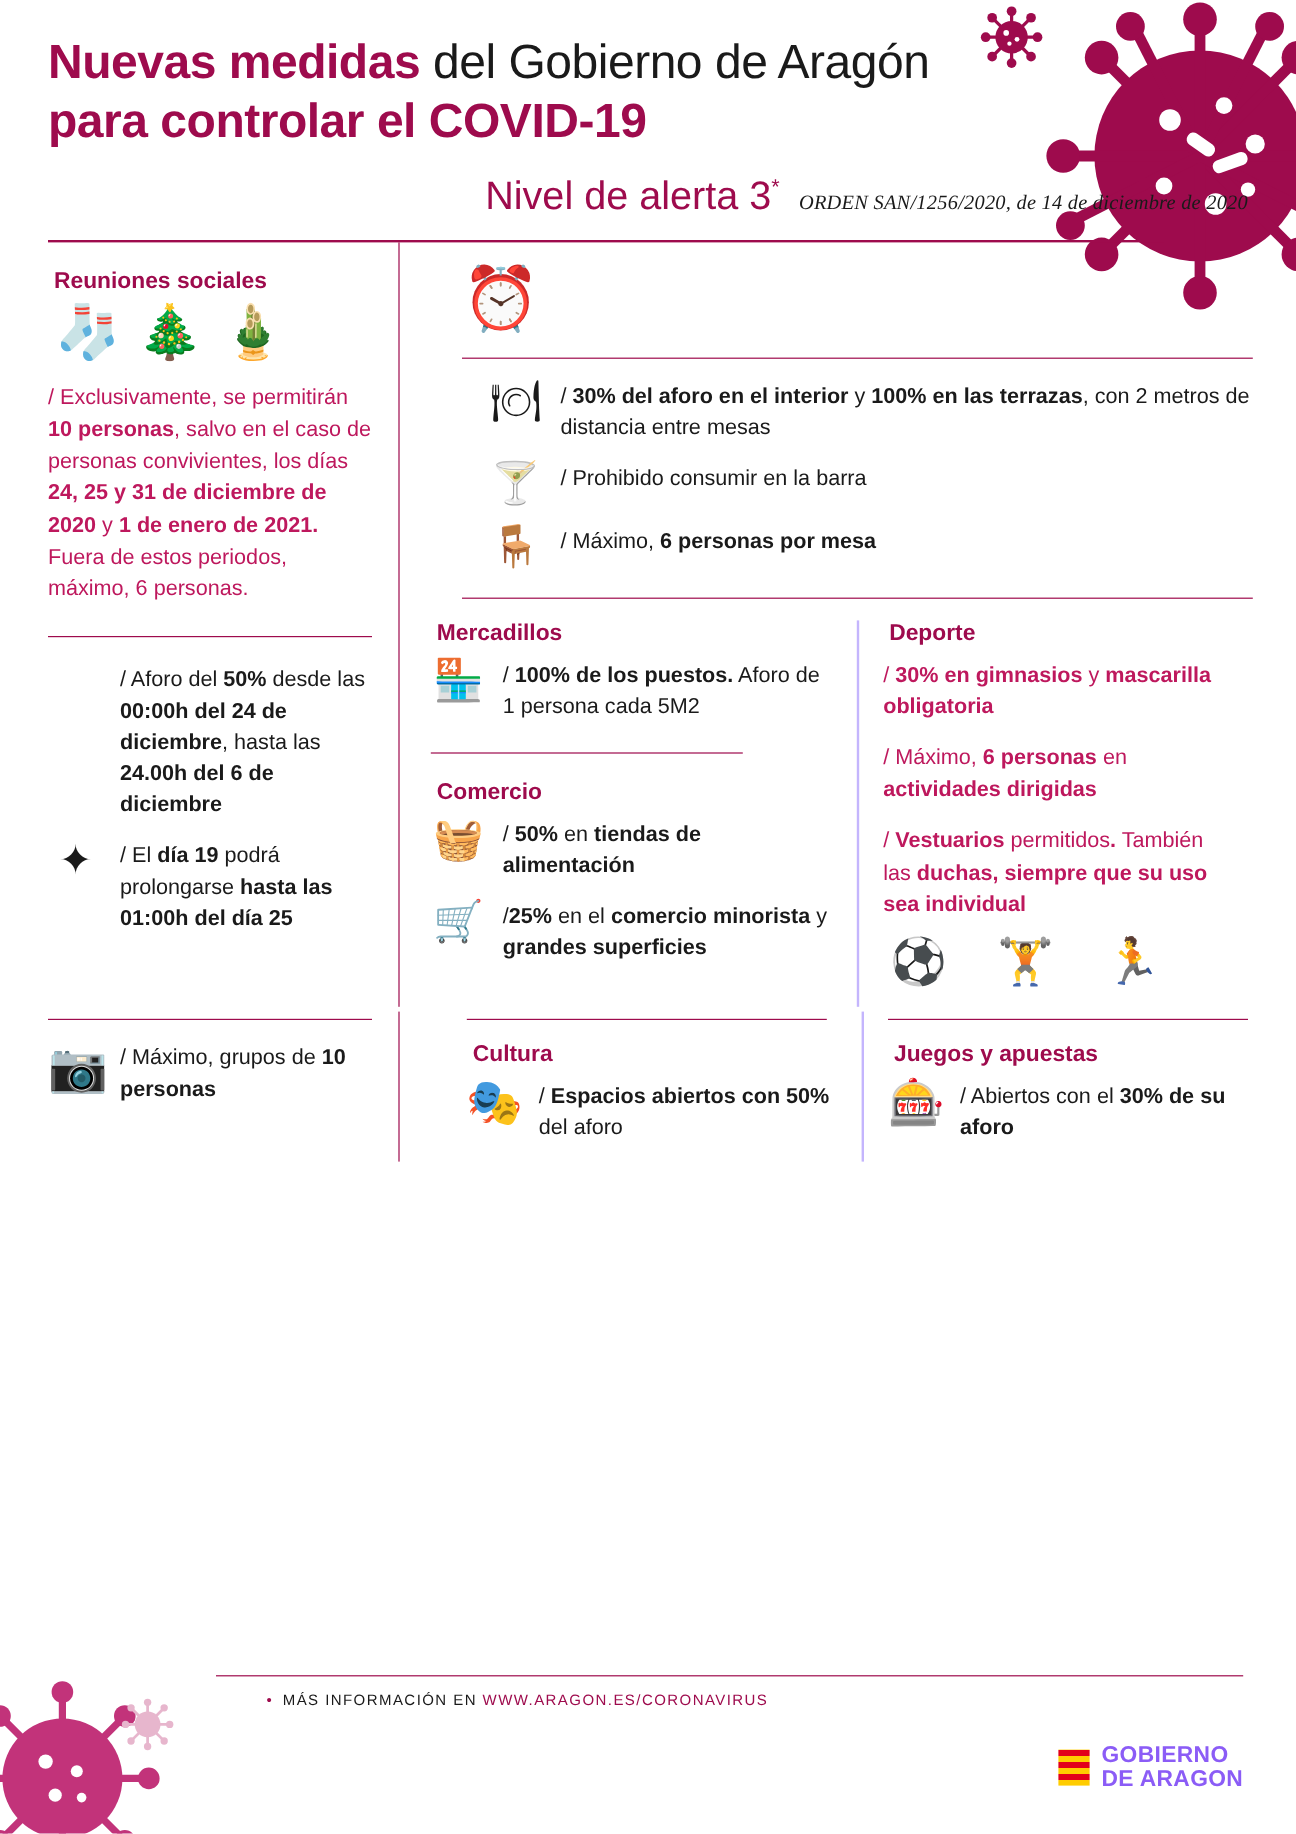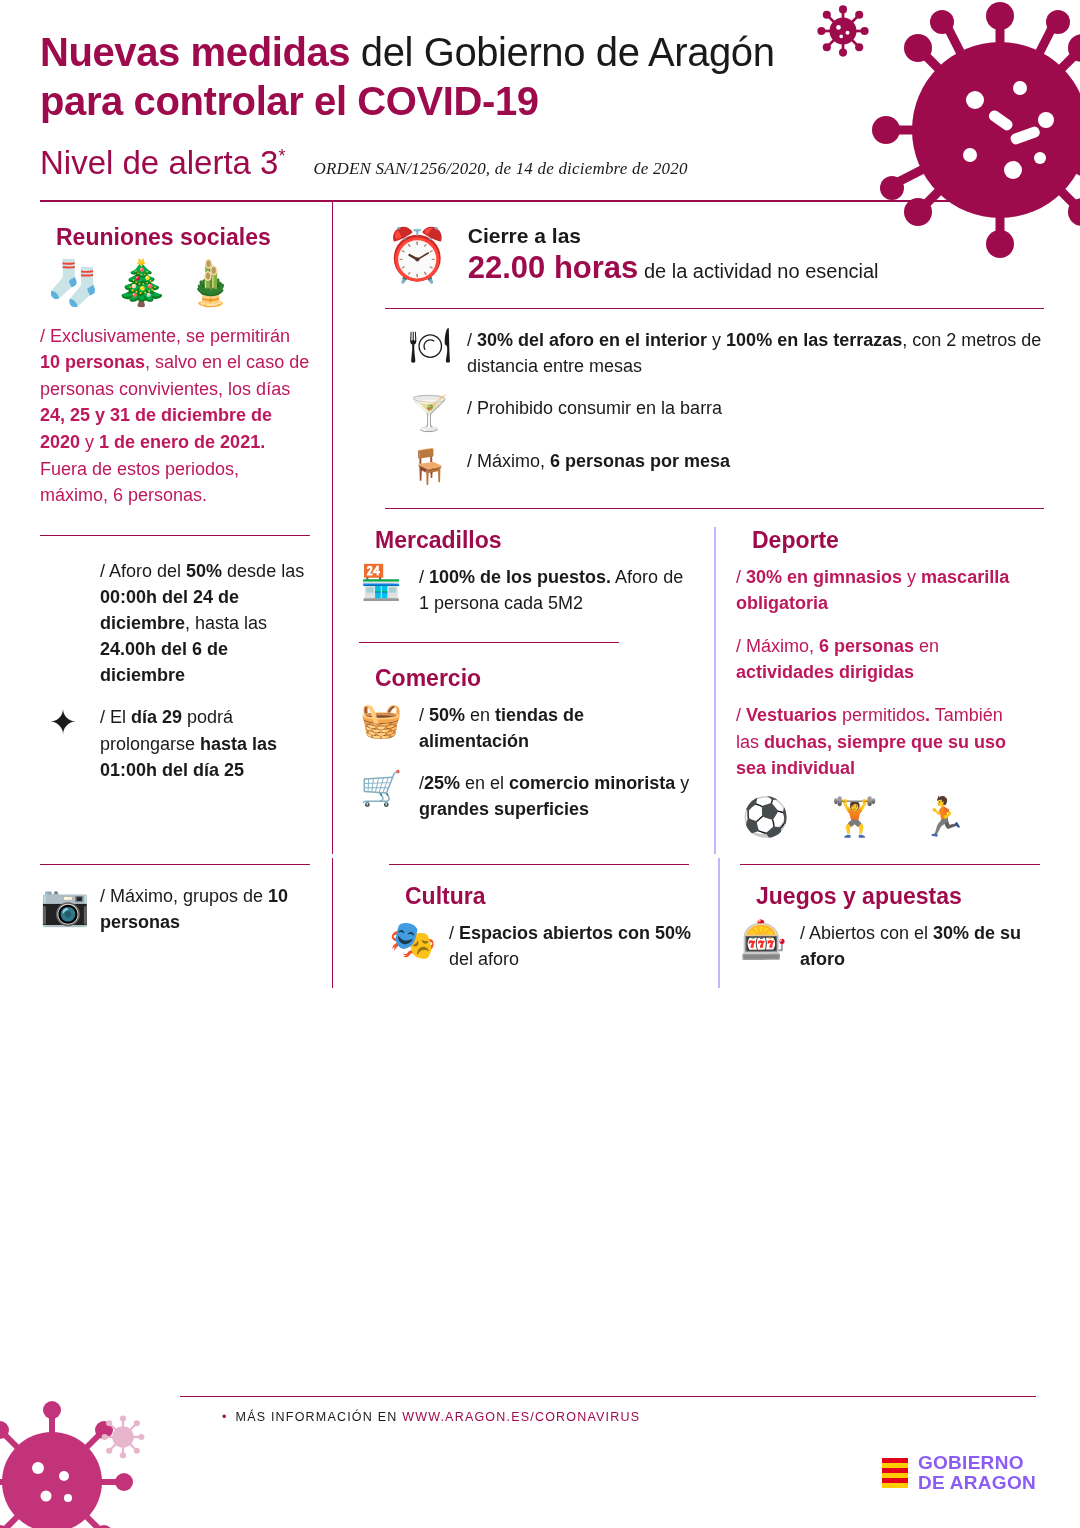--- a/index.html
+++ b/index.html
@@ -39,22 +39,23 @@
   .title .hl {
     color: #9e0b4d;
     font-weight: 700;
   }
   .title .plain-bold {
     font-weight: 400;
   }
   .subtitle-row {
     display: flex;
     align-items: baseline;
-    gap: 28px;
+    gap: 16px;
     margin-top: 18px;
+    justify-content: flex-end;
   }
   .alert-level {
     font-size: 33px;
     color: #9e0b4d;
     font-weight: 400;
   }
   .alert-level sup {
     font-size: 18px;
   }
   .order-ref {
@@ -85,23 +86,23 @@
   }
   .col-right {
     flex: 1;
     padding: 22px 0 0 26px;
     border-left: 1px solid #9e0b4d;
     box-sizing: border-box;
   }
 
   h2.sec {
     color: #9e0b4d;
-    font-size: 23px;
+    font-size: 19px;
     font-weight: 700;
-    margin: 0 0 10px 16px;
+    margin: 0 0 10px 5px;
   }
 
   .rule {
     height: 1px;
     background: #9e0b4d;
     margin: 26px 0 22px 0;
   }
   .rule.short {
     width: 270px;
   }
@@ -413,33 +414,29 @@
     <p class="body">/ Exclusivamente, se permitirán <b>10 personas</b>, salvo en el caso de personas convivientes, los días <b>24, 25 y 31 de diciembre de 2020</b> y <b>1 de enero de 2021.</b> Fuera de estos periodos, máximo, 6 personas.</p>
 
     <div class="rule short"></div>
 
     <div class="item">
       <div class="ico"></div>
       <div class="txt">/ Aforo del <b>50%</b> desde las <b>00:00h del 24 de diciembre</b>, hasta las <b>24.00h del 6 de diciembre</b></div>
     </div>
     <div class="item">
       <div class="ico star">✦</div>
-      <div class="txt">/ El <b>día 29</b> podrá prolongarse <b>hasta las 01:00h del día 25</b></div>
+      <div class="txt">/ El <b>día 19</b> podrá prolongarse <b>hasta las 01:00h del día 25</b></div>
     </div>
   </div>
 
   <div class="col-right">
 
     <div class="inner">
       <div class="closing">
         <div class="clock">⏰</div>
-        <div class="lines">
-          <div class="l1">Cierre a las</div>
-          <div class="l2"><span class="big">22.00 horas</span><span> de la actividad no esencial</span></div>
-        </div>
       </div>
     </div>
 
     <div class="rule-wide"></div>
 
     <div class="inner">
       <div style="padding-left:22px;">
         <div class="item">
           <div class="ico">🍽</div>
           <div class="txt">/ <b>30% del aforo en el interior</b> y <b>100% en las terrazas</b>, con 2 metros de distancia entre mesas</div>

